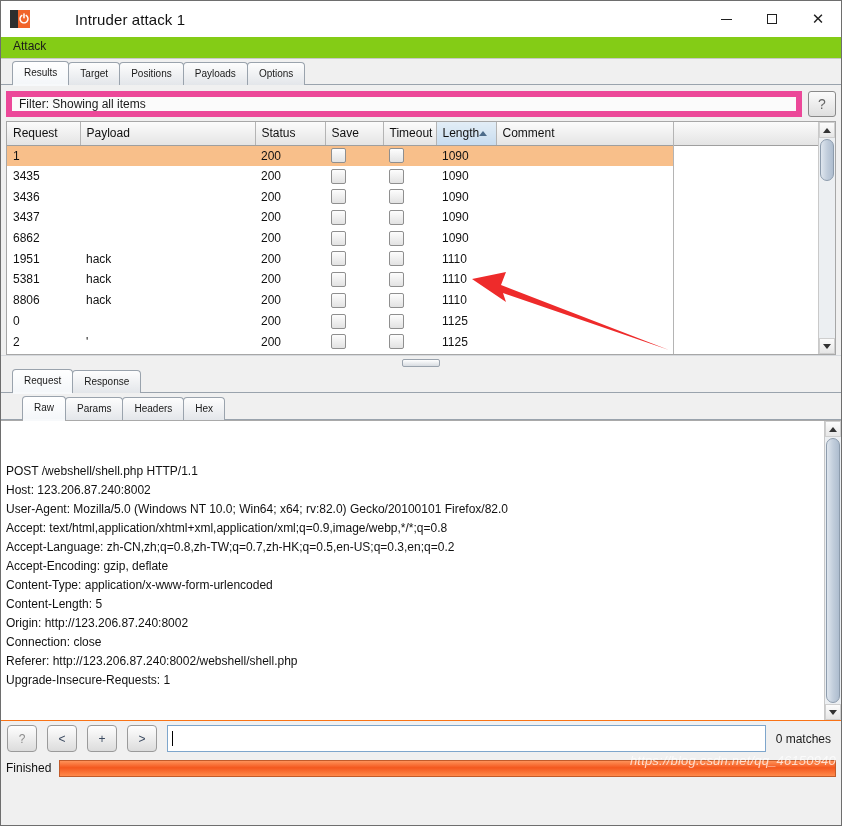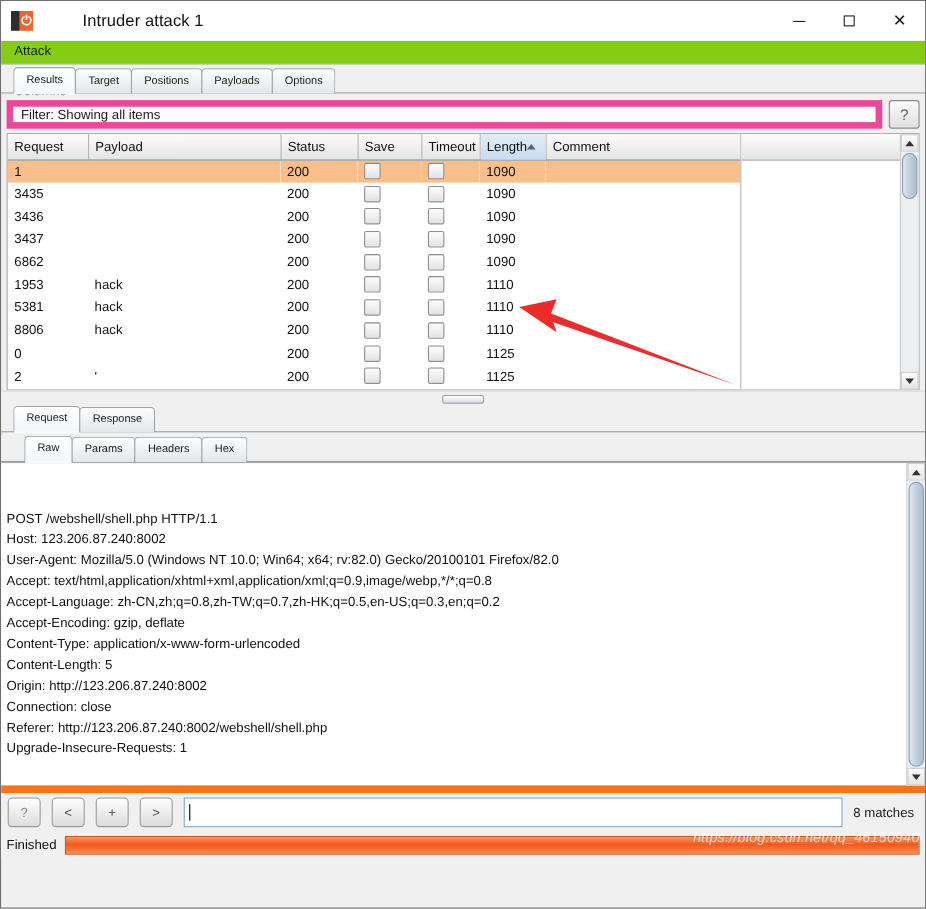--- a/index.html
+++ b/index.html
@@ -355,21 +355,21 @@
     height: 1px;
     background: #9aa3ad;
   }
 
   
   .reqarea {
     margin: 0;
     height: 301px;
     background: #ffffff;
     border-top: 1px solid #a9a9a9;
-    border-bottom: 7px solid #f97316;
+    border-bottom: 1px solid #f97316;
     display: flex;
     position: relative;
     box-sizing: border-box;
   }
   .reqtext {
     flex: 1;
     padding: 3px 0 0 5px;
     font-family: "Liberation Sans", sans-serif;
     font-size: 12px;
     line-height: 19px;
@@ -578,21 +578,21 @@
             <tr>
               <td>6862</td>
               <td></td>
               <td>200</td>
               <td><span class="cb"></span></td>
               <td><span class="cb"></span></td>
               <td>1090</td>
               <td></td>
             </tr>
             <tr>
-              <td>1953</td>
+              <td>1951</td>
               <td>hack</td>
               <td>200</td>
               <td><span class="cb"></span></td>
               <td><span class="cb"></span></td>
               <td>1110</td>
               <td></td>
             </tr>
             <tr>
               <td>5381</td>
               <td>hack</td>
@@ -682,21 +682,21 @@
 
   <div class="searchbar">
     <div class="sq-btn help">?</div>
     <div class="sq-btn">&lt;</div>
     <div class="sq-btn">+</div>
     <div class="sq-btn">&gt;</div>
     <div class="searchinput">
       <span class="caret"></span>
       <span></span>
     </div>
-    <div class="matches">8 matches</div>
+    <div class="matches">0 matches</div>
   </div>
 
   <div class="statusbar">
     <span class="status-text">Finished</span>
     <div class="progress"></div>
     <span class="watermark">https://blog.csdn.net/qq_46150940</span>
   </div>
 
   <svg class="annot-arrow" viewBox="0 0 842 826">
     <polygon points="471,278 505,271 500,284 668,349 502,292 505,301" fill="#ee2b2b"></polygon>

